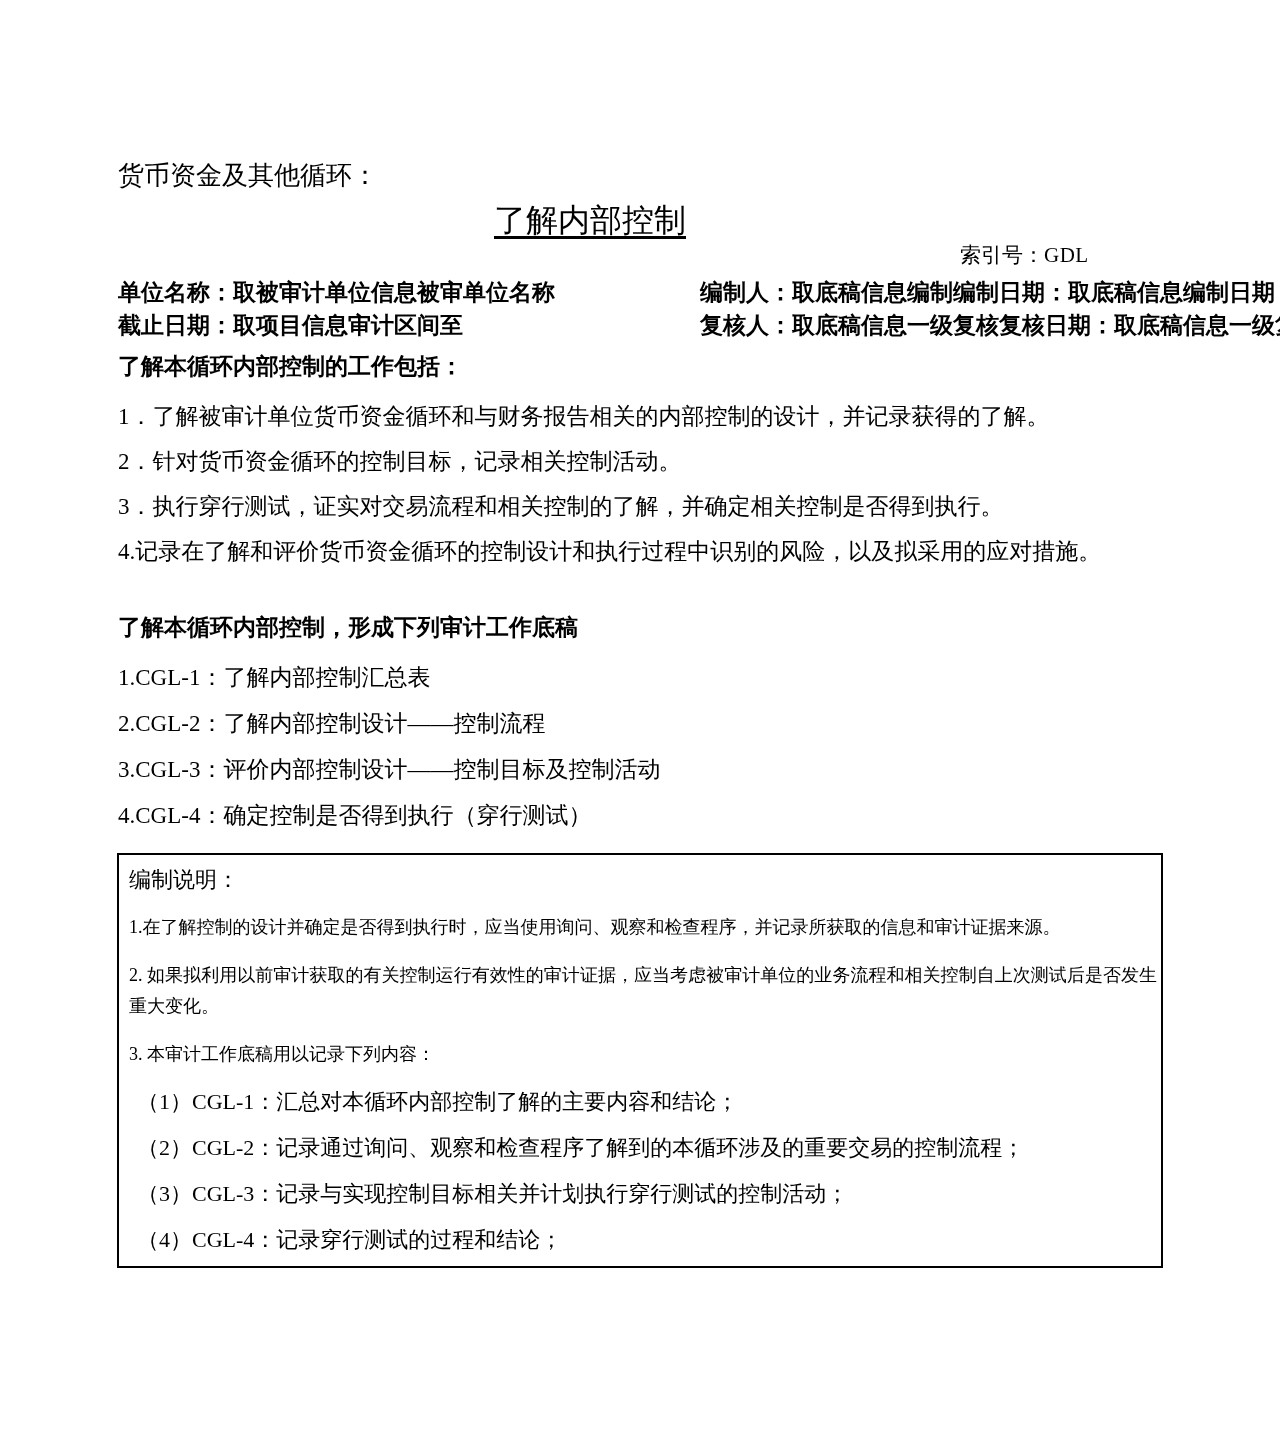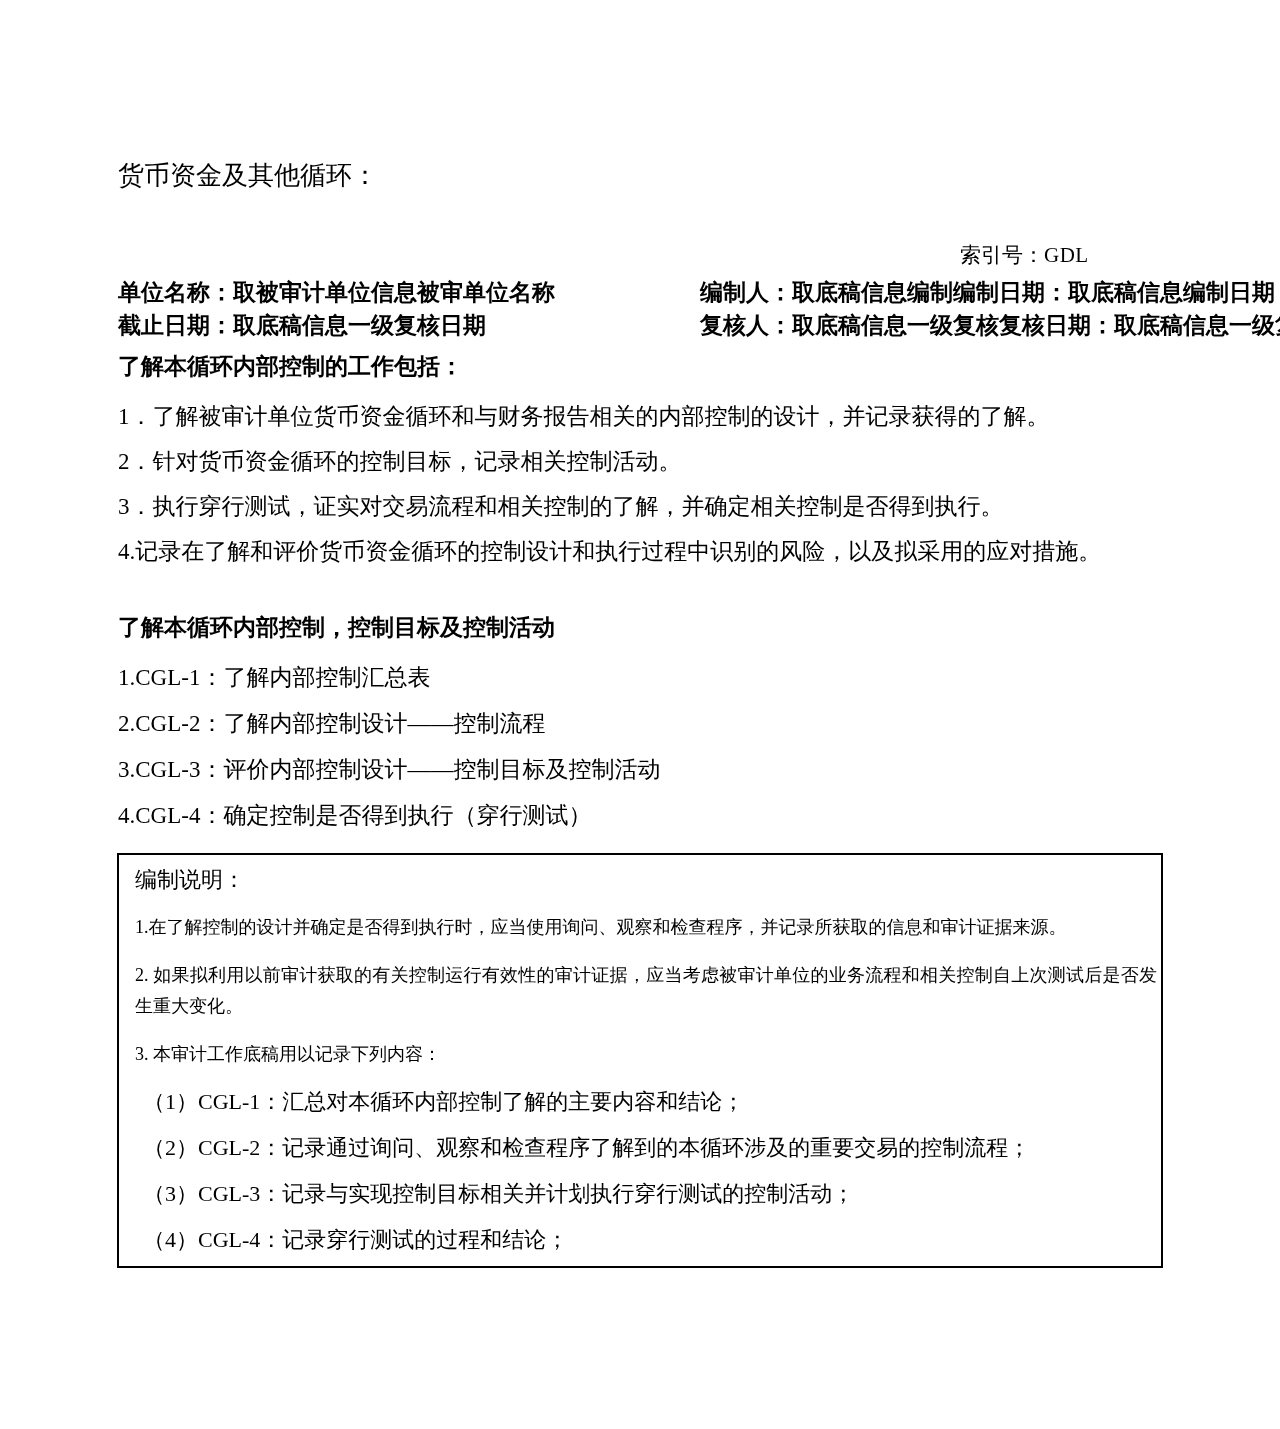--- a/index.html
+++ b/index.html
@@ -139,21 +139,21 @@
     left: 117px;
     top: 853px;
     width: 1046px;
     height: 415px;
     border: 2px solid #000000;
     box-sizing: border-box;
     overflow: hidden;
   }
   .note-inner {
     position: absolute;
-    left: 16px;
+    left: 10px;
     top: 10px;
     right: 4px;
   }
   .note-title {
     font-size: 22px;
     line-height: 30px;
     margin-bottom: 17px;
   }
   .note-para {
     font-size: 18px;
@@ -169,46 +169,49 @@
     white-space: nowrap;
   }
 </style>
 </head>
 <body>
 
 <div class="page">
 
   <div class="section-label">货币资金及其他循环：</div>
 
+  <div class="doc-title">
+    <span class="u">了解内部控制</span>
+  </div>
 
   <div class="index-line">
     <span>索引号：</span><span class="idx-val">GDL</span>
   </div>
 
   <div class="fields">
     <div class="field-row r1">
       <span class="fl">单位名称：取被审计单位信息被审单位名称</span>
       <span class="fr">编制人：取底稿信息编制编制日期：取底稿信息编制日期</span>
     </div>
     <div class="field-row r2">
-      <span class="fl">截止日期：取底稿信息一级复核日期</span>
+      <span class="fl">截止日期：取项目信息审计区间至</span>
       <span class="fr">复核人：取底稿信息一级复核复核日期：取底稿信息一级复核日期</span>
     </div>
   </div>
 
   <div class="bold-heading bh-1">了解本循环内部控制的工作包括：</div>
 
   <div class="work-list">
     <div class="work-item">1．了解被审计单位货币资金循环和与财务报告相关的内部控制的设计，并记录获得的了解。</div>
     <div class="work-item">2．针对货币资金循环的控制目标，记录相关控制活动。</div>
     <div class="work-item">3．执行穿行测试，证实对交易流程和相关控制的了解，并确定相关控制是否得到执行。</div>
     <div class="work-item">4.记录在了解和评价货币资金循环的控制设计和执行过程中识别的风险，以及拟采用的应对措施。</div>
   </div>
 
-  <div class="bold-heading bh-2">了解本循环内部控制，控制目标及控制活动</div>
+  <div class="bold-heading bh-2">了解本循环内部控制，形成下列审计工作底稿</div>
 
   <div class="cgl-list">
     <div class="cgl-item">1.CGL-1：了解内部控制汇总表</div>
     <div class="cgl-item">2.CGL-2：了解内部控制设计——控制流程</div>
     <div class="cgl-item">3.CGL-3：评价内部控制设计——控制目标及控制活动</div>
     <div class="cgl-item">4.CGL-4：确定控制是否得到执行（穿行测试）</div>
   </div>
 
   <div class="note-box">
     <div class="note-inner">

